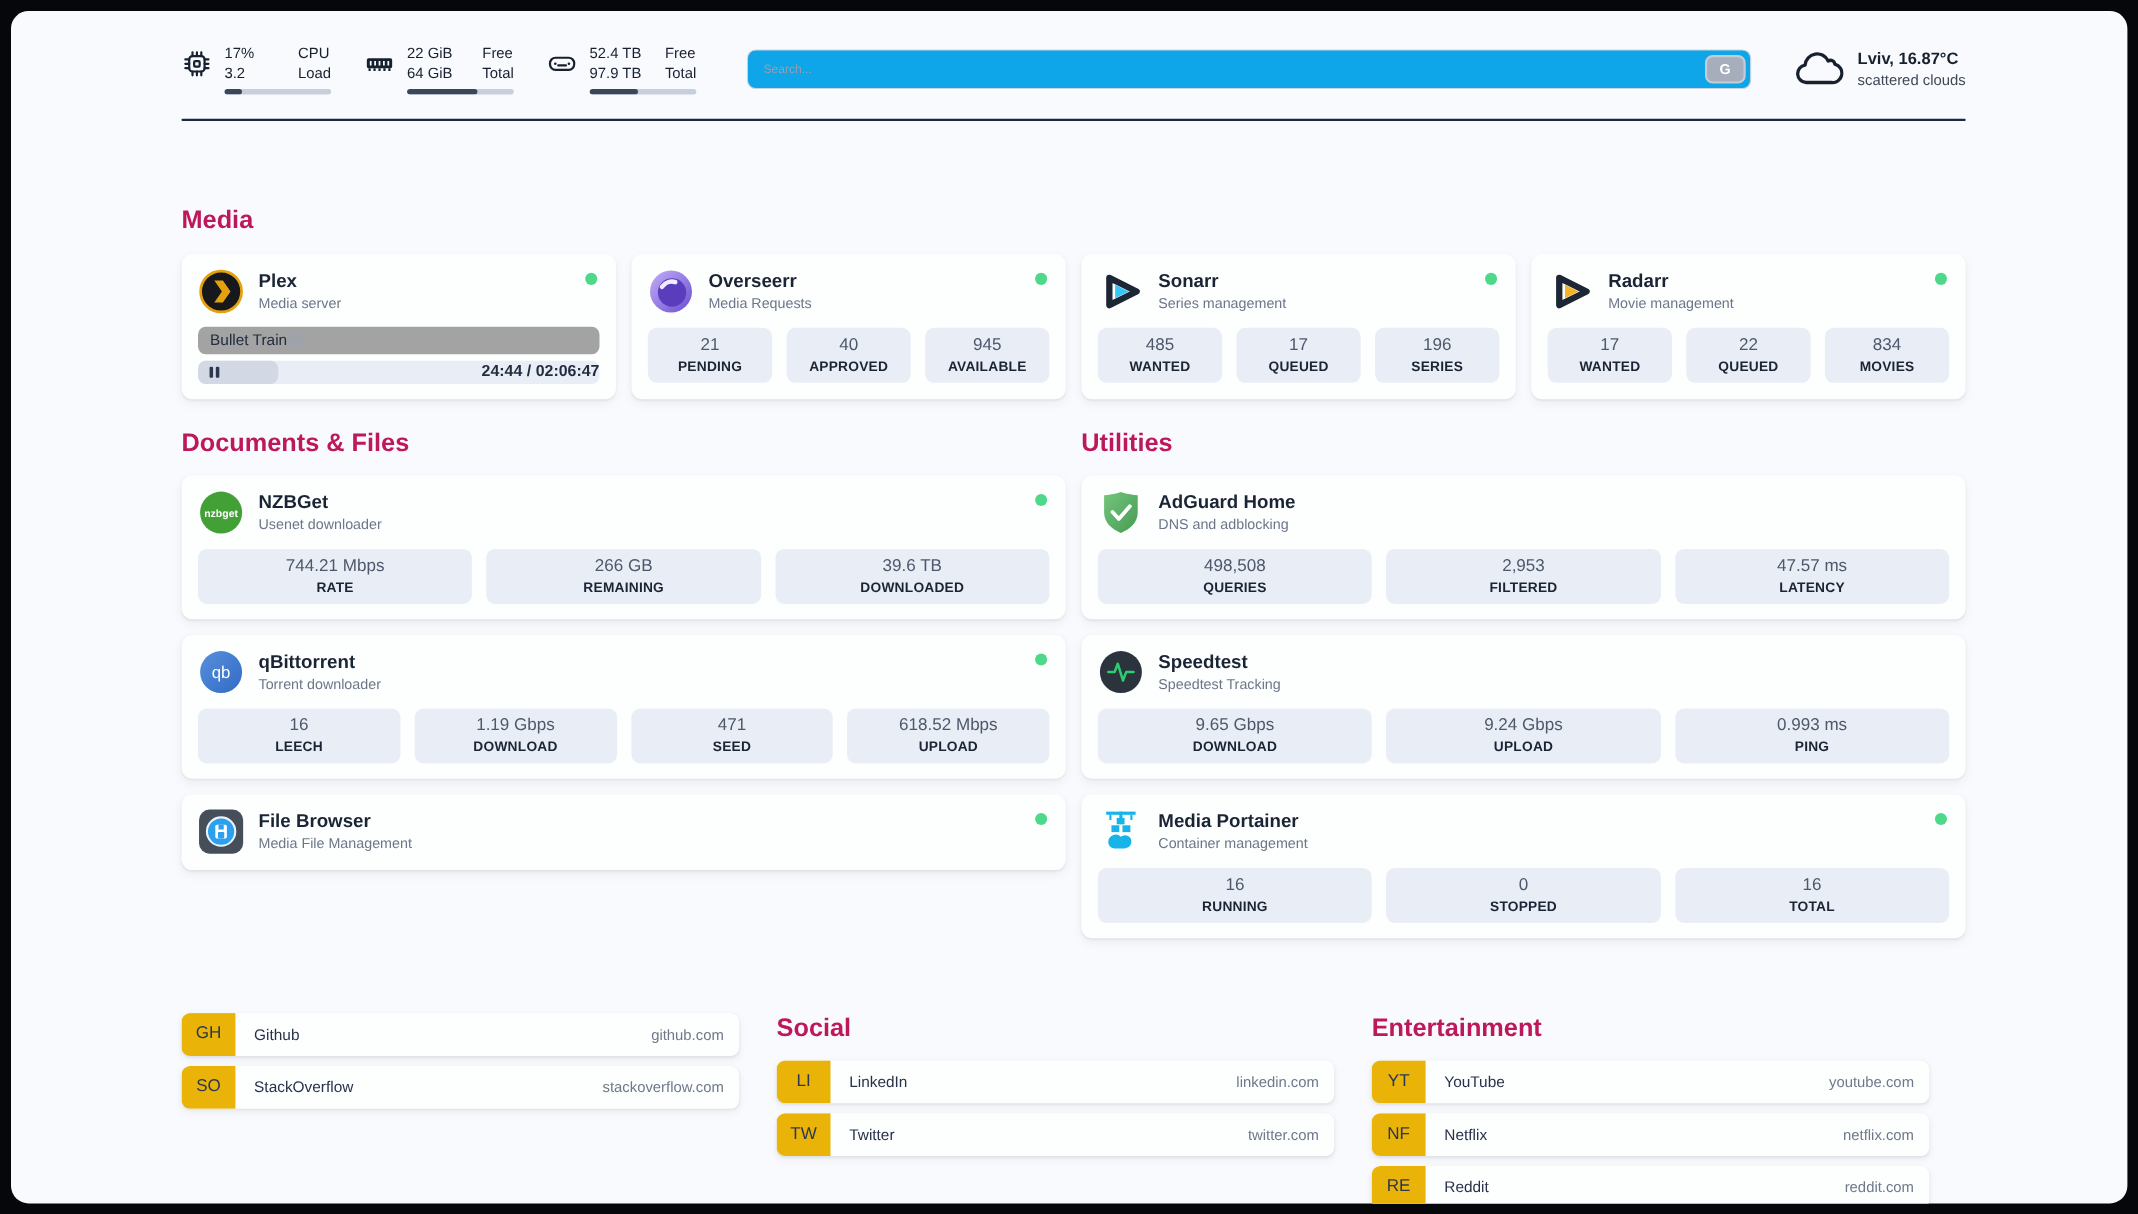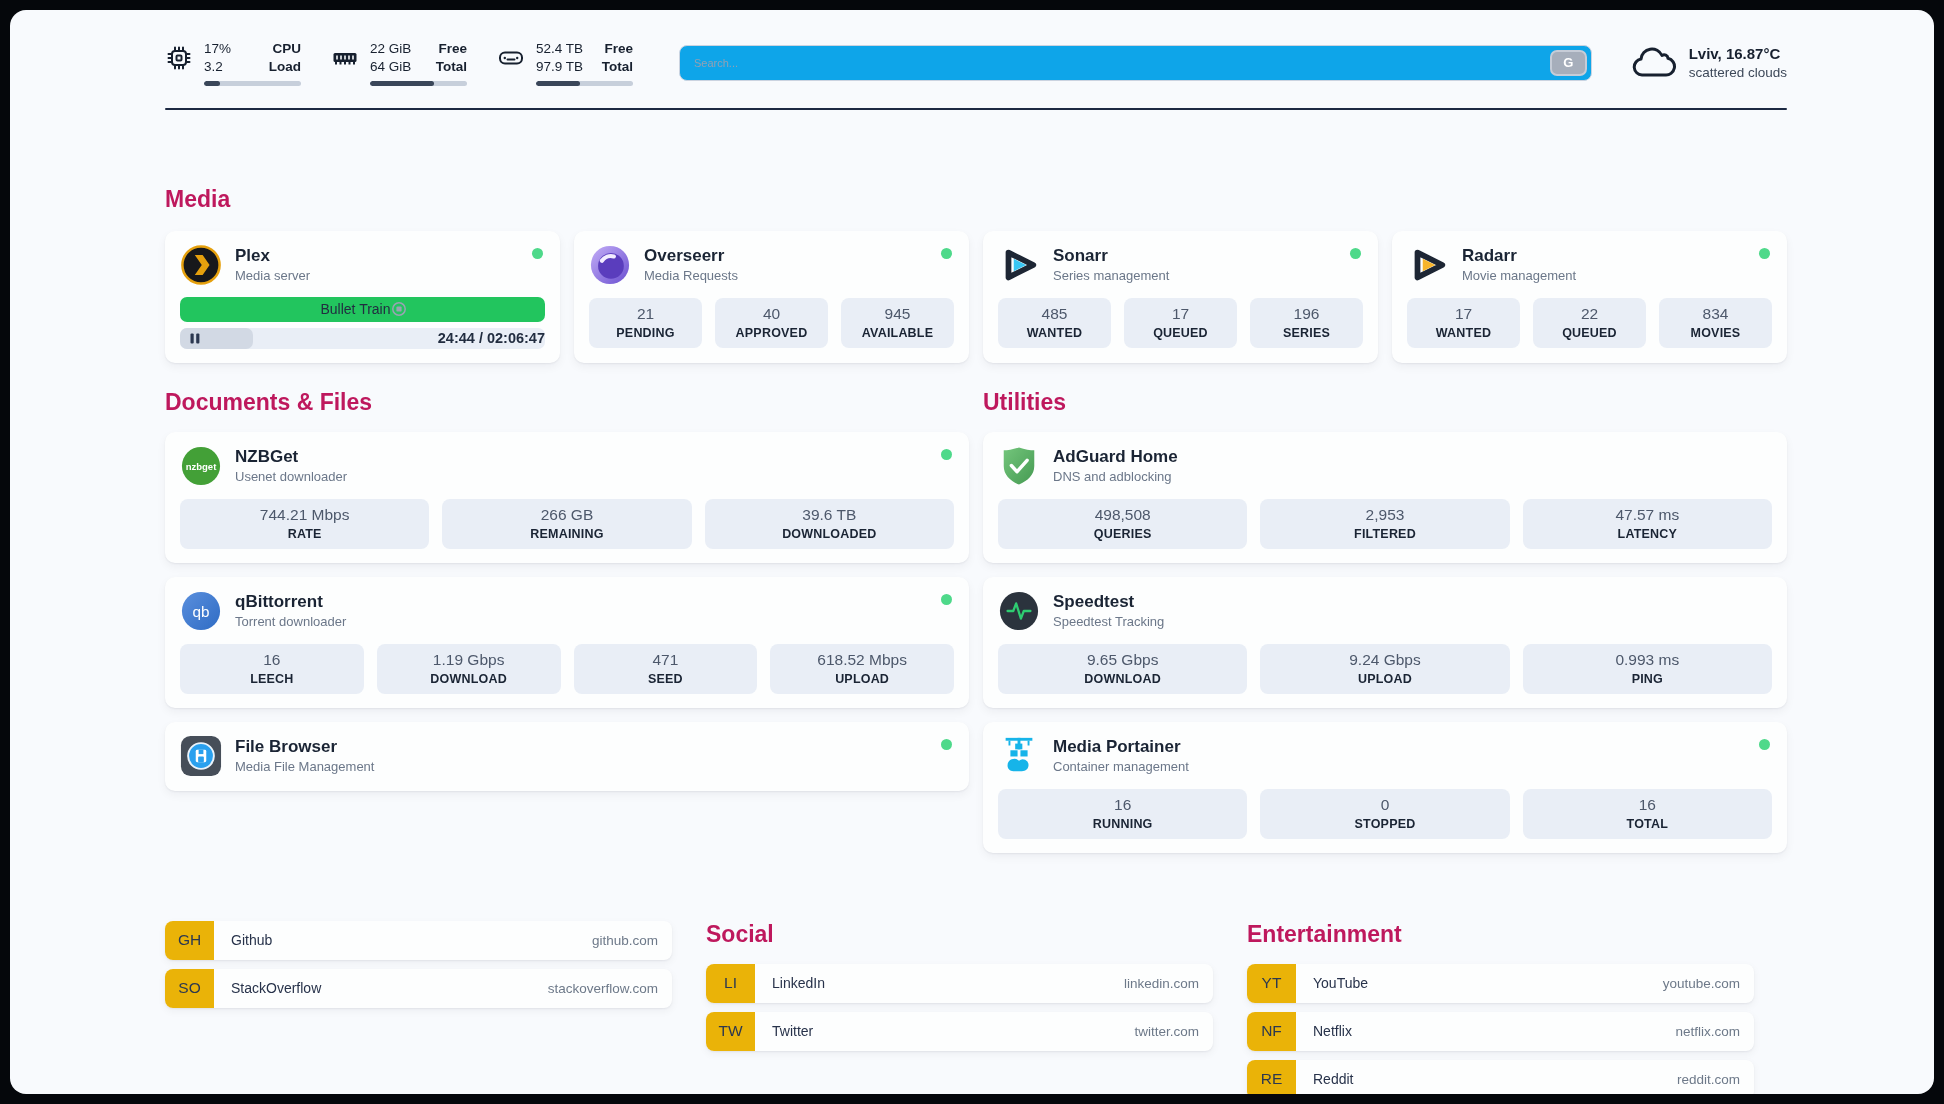--- a/index.html
+++ b/index.html
@@ -9,21 +9,21 @@
            background:#f8fafd; border-radius:16px; overflow:hidden; }
   .content { position:absolute; left:155px; top:0; width:1622px; }
 
   
   .topbar { display:flex; align-items:center; margin-top:30px; }
   .metrics { display:flex; gap:30px; }
   .metric { display:flex; gap:11px; }
   .m-icon { width:28px; height:28px; margin-top:4px; flex:none; }
   .m-rows { display:flex; justify-content:space-between; gap:16px; min-width:97px; }
   .m-col { display:flex; flex-direction:column; line-height:1.32; font-size:13.5px; color:#17202f; font-weight:500; }
-  .m-col.right { text-align:right;font-weight:bold; }
+  .m-col.right { text-align:left; }
   .m-bar { margin-top:5px; height:5px; border-radius:3px; background:#c7cfdb; overflow:hidden; }
   .m-fill { height:100%; background:#3a4659; border-radius:3px; }
 
   .searchwrap { flex:1; margin:0 38px 0 46px; position:relative; height:36px; }
   .search { width:100%; height:36px; border:1px solid #cbd3e0; border-radius:8px; background:#0ea5e9;
             padding:0 52px 0 14px; font-size:11px; color:#17202f; outline:none; font-family:inherit; }
   .search::placeholder { color:#93a0b2; }
   .g-btn { position:absolute; right:5px; top:5px; width:37px; height:26px; background:#a6aebb;
            border:2px solid #c6ccd7; border-radius:7px; color:#fff; font-size:13px; font-weight:600;
            display:flex; align-items:center; justify-content:center; cursor:pointer; }
@@ -46,22 +46,22 @@
   .app-icon { width:42px; height:42px; flex:none; display:flex; align-items:center; justify-content:center; }
   .card-title { font-size:17px; font-weight:600; color:#1a2434; line-height:1.15; }
   .card-sub { font-size:13px; color:#6b7789; margin-top:3px; }
   .dot { position:absolute; top:17px; right:17px; width:11px; height:11px; border-radius:50%; background:#4ed98a; }
 
   .stats { display:flex; gap:13px; margin-top:12px; }
   .stat { flex:1; background:#e9eef6; border-radius:8px; text-align:center; padding:7px 4px 8px; }
   .stat-value { font-size:15.5px; color:#4d586b; }
   .stat-label { font-size:12.5px; font-weight:700; color:#1a2434; margin-top:3px; letter-spacing:.2px; }
 
-  .media-row { margin-top:11px; height:25px; background:#22c55e; border-radius:7px;
-               display:flex; align-items:center; justify-content:center; padding:0 9px 0 11px; }
+  .media-row { margin-top:11px; height:25px; background:#a3a3a3; border-radius:7px;
+               display:flex; align-items:center; justify-content:flex-start; padding:0 9px 0 11px; }
   .np-title { font-size:14px; color:#222d40; font-weight:500; }
   .progress-row { margin-top:6px; height:21px; background:#e9eef6; border-radius:7px;
                   position:relative; display:flex; align-items:center; }
   .p-fill { position:absolute; left:0; top:0; height:100%; background:#d2d9e4; border-radius:7px;
             display:flex; align-items:center; padding-left:10px; }
   .p-time { margin-left:auto; position:relative; font-size:14.5px; font-weight:600; color:#222d40; }
 
   .two-col { display:grid; grid-template-columns:1fr 1fr; column-gap:14px; margin-top:26px; align-items:start; }
   .col .section-title { margin-bottom:16px; }
   .col .card { margin-bottom:14px; }

